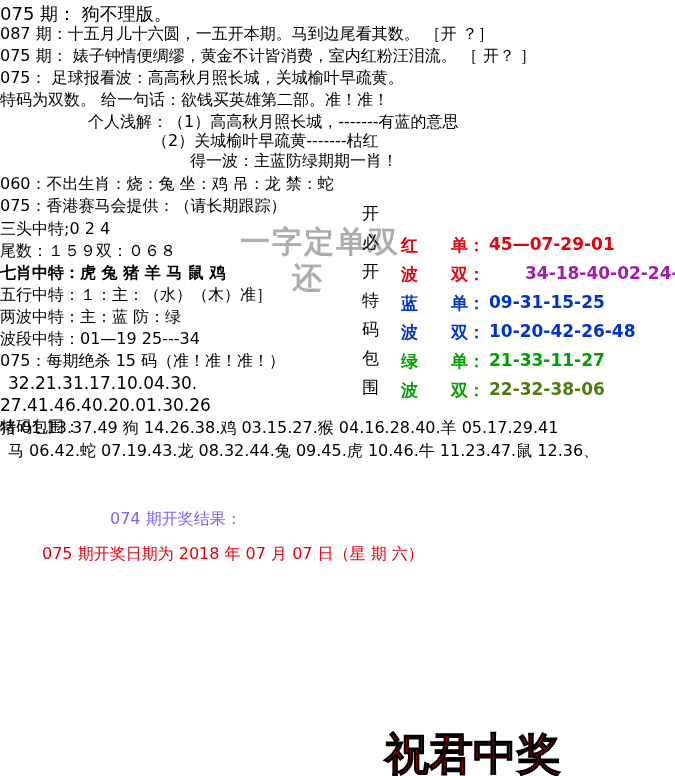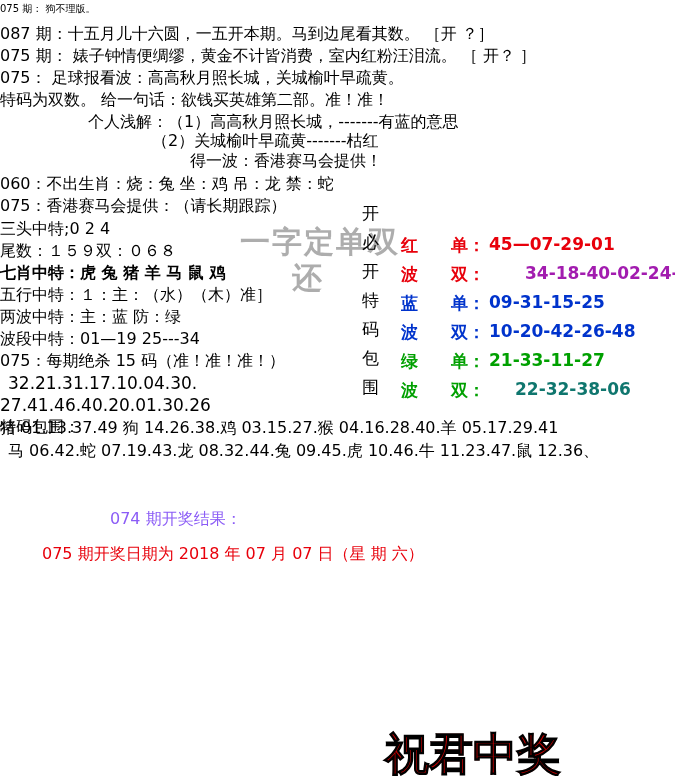--- a/index.html
+++ b/index.html
@@ -14,21 +14,21 @@
     color: #000000;
     position: relative;
     overflow: hidden;
   }
   .page {
     position: relative;
     width: 675px;
     height: 776px;
   }
   .abs { position: absolute; white-space: nowrap; }
-  .t15 { font-size: 10px; }
+  .t15 { font-size: 18px; }
   .t16 { font-size: 16px; }
   .t17 { font-size: 17px; }
 
   .red   { color: #e8000b; }
   .blue  { color: #8b5cf6; }
 
   
   .watermark {
     color: #6b6b6b;
     opacity: 0.55;
@@ -54,21 +54,21 @@
 
 <div class="page" data-name="lottery-poster">
 
   <div class="abs t15" style="left:0px; top:2px;" data-name="header-line-1">075 期：   狗不理版。</div>
   <div class="abs t16" style="left:0px; top:24px;" data-name="header-line-2">087 期：十五月儿十六圆，一五开本期。马到边尾看其数。    ［开  ？］</div>
   <div class="abs t16" style="left:0px; top:46px;" data-name="header-line-3">075 期：   婊子钟情便绸缪，黄金不计皆消费，室内红粉汪泪流。   ［ 开？ ］</div>
   <div class="abs t16" style="left:0px; top:68px;" data-name="header-line-4">075：  足球报看波：高高秋月照长城，关城榆叶早疏黄。</div>
   <div class="abs t16" style="left:0px; top:90px;" data-name="header-line-5">特码为双数。      给一句话：欲钱买英雄第二部。准！准！</div>
   <div class="abs t16" style="left:88px; top:112px;" data-name="personal-analysis-line-1">个人浅解：（1）高高秋月照长城，-------有蓝的意思</div>
   <div class="abs t16" style="left:152px; top:131px;" data-name="personal-analysis-line-2">（2）关城榆叶早疏黄-------枯红</div>
-  <div class="abs t16" style="left:190px; top:151px;" data-name="wave-hint-line">得一波：香港赛马会提供！</div>
+  <div class="abs t16" style="left:190px; top:151px;" data-name="wave-hint-line">得一波：主蓝防绿期期一肖！</div>
 
   <div class="abs t16" style="left:0px; top:174px;" data-name="zodiac-line-1">060：不出生肖：烧：兔    坐：鸡    吊：龙    禁：蛇</div>
   <div class="abs t16" style="left:0px; top:196px;text-align:right;" data-name="zodiac-line-2">075：香港赛马会提供：（请长期跟踪）</div>
 
   <div class="abs t16" style="left:0px; top:219px;" data-name="three-head-line">三头中特;0 2 4</div>
   <div class="abs t16" style="left:0px; top:241px;" data-name="tail-line">尾数：１５９双：０６８</div>
   <div class="abs t16" style="left:0px; top:263px;font-weight:bold;" data-name="seven-zodiac-line">七肖中特：虎  兔  猪  羊  马  鼠  鸡</div>
   <div class="abs t16" style="left:0px; top:285px;" data-name="five-element-line">五行中特：１：主：（水）（木）准］</div>
   <div class="abs t16" style="left:0px; top:307px;" data-name="two-wave-line">两波中特：主：蓝  防：绿</div>
   <div class="abs t16" style="left:0px; top:329px;" data-name="wave-range-line">波段中特：01—19    25---34</div>
@@ -103,21 +103,21 @@
   <div class="abs col-cat" style="left:401px; top:321px; color:#0033cc;" data-name="wave-category-3">波</div>
   <div class="abs col-val" style="left:451px; top:321px; color:#0033cc;" data-name="odd-even-type-3">双：</div>
   <div class="abs col-val" style="left:489px; top:321px; color:#0033cc;" data-name="number-set-3">10-20-42-26-48</div>
 
   <div class="abs col-cat" style="left:401px; top:350px; color:#00a000;" data-name="wave-category-4">绿</div>
   <div class="abs col-val" style="left:451px; top:350px; color:#00a000;" data-name="odd-even-type-4">单：</div>
   <div class="abs col-val" style="left:489px; top:350px; color:#00a000;" data-name="number-set-4">21-33-11-27</div>
 
   <div class="abs col-cat" style="left:401px; top:379px; color:#00a000;" data-name="wave-category-5">波</div>
   <div class="abs col-val" style="left:451px; top:379px; color:#00a000;" data-name="odd-even-type-5">双：</div>
-  <div class="abs col-val" style="left:515px; top:379px; color:#0f766e;" data-name="number-set-5">22-32-38-06</div>
+  <div class="abs col-val" style="left:489px; top:379px; color:#4d7c0f;" data-name="number-set-5">22-32-38-06</div>
 
   <div class="abs t16" style="left:0px; top:418px;" data-name="animal-numbers-row-1-placeholder"></div>
 
   <div class="abs t16" style="left:0px; top:418px;" data-name="animal-row-anchor"></div>
 
   <div class="abs t16" style="left:0px; top:417px;" data-name="animal-numbers-row-1">猪 01.13.37.49  狗 14.26.38.鸡 03.15.27.猴 04.16.28.40.羊 05.17.29.41</div>
 
   <div class="abs t16" style="left:0px; top:440px;" data-name="animal-numbers-row-2">马 06.42.蛇 07.19.43.龙 08.32.44.兔 09.45.虎 10.46.牛 11.23.47.鼠 12.36、</div>
 
   <style>

